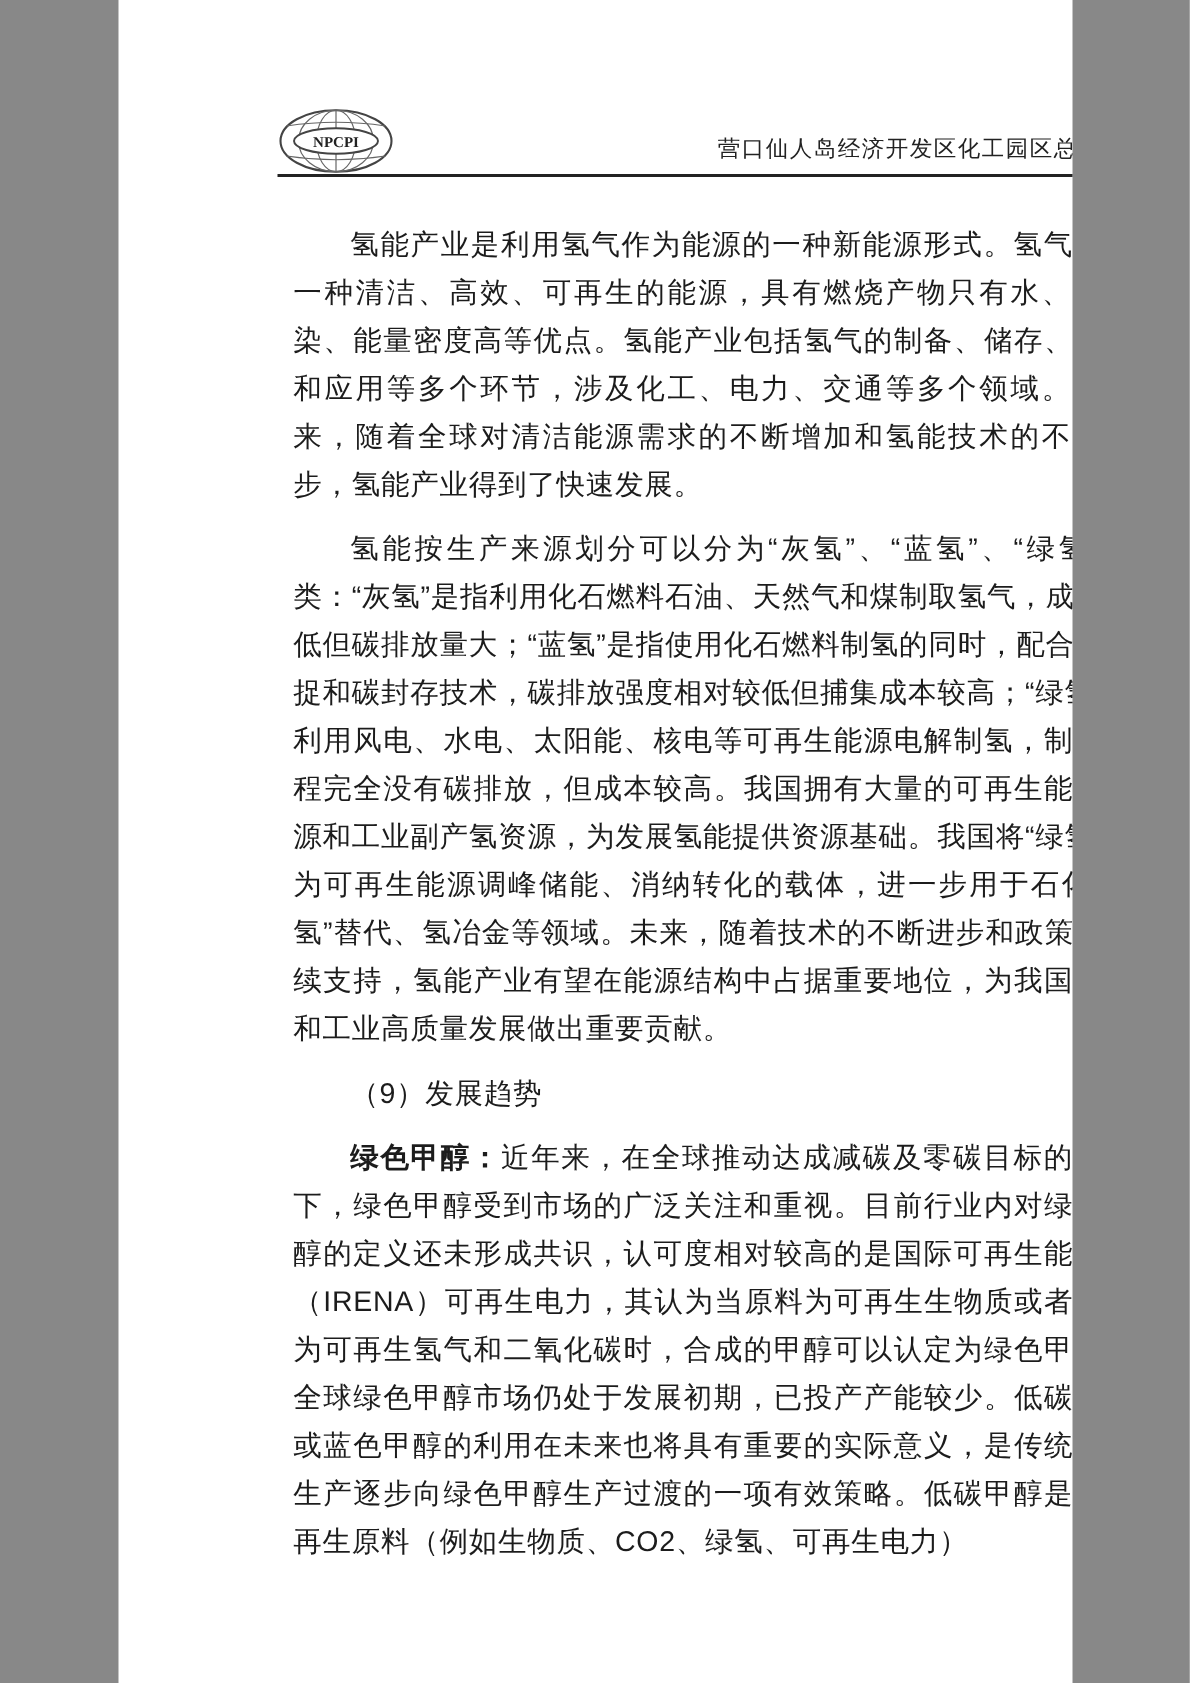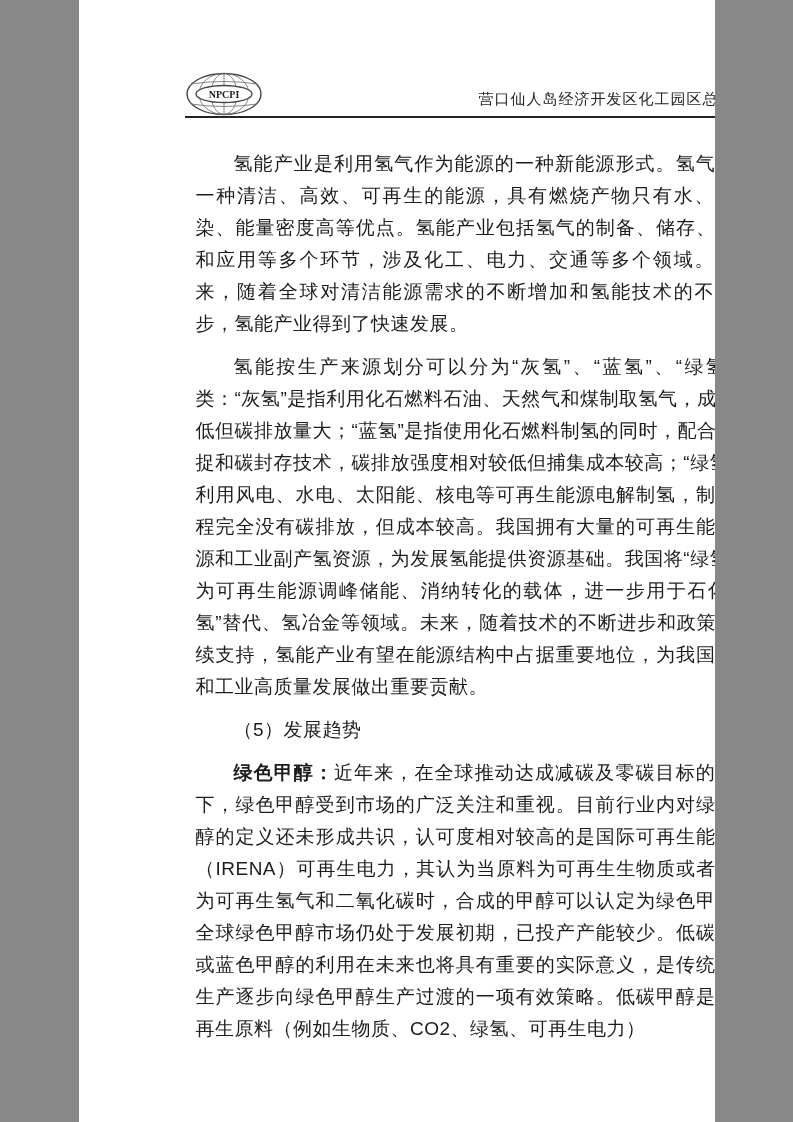--- a/index.html
+++ b/index.html
@@ -82,18 +82,18 @@
         <ellipse cx="39" cy="22" rx="28" ry="8.5" fill="#ffffff" stroke="#444" stroke-width="1.3"></ellipse>
         <text class="logo-text" x="39" y="26" text-anchor="middle" font-size="10" fill="#222">NPCPI</text>
       </svg>
     </div>
     <div class="header-title">营口仙人岛经济开发区化工园区总体规划</div>
   </header>
 
   <main class="doc-body">
     <p class="para">氢能产业是利用氢气作为能源的一种新能源形式。氢气作为一种清洁、高效、可再生的能源，具有燃烧产物只有水、无污染、能量密度高等优点。氢能产业包括氢气的制备、储存、运输和应用等多个环节，涉及化工、电力、交通等多个领域。近年来，随着全球对清洁能源需求的不断增加和氢能技术的不断进步，氢能产业得到了快速发展。</p>
     <p class="para">氢能按生产来源划分可以分为“灰氢”、“蓝氢”、“绿氢”三类：“灰氢”是指利用化石燃料石油、天然气和煤制取氢气，成本较低但碳排放量大；“蓝氢”是指使用化石燃料制氢的同时，配合碳捕捉和碳封存技术，碳排放强度相对较低但捕集成本较高；“绿氢”是利用风电、水电、太阳能、核电等可再生能源电解制氢，制氢过程完全没有碳排放，但成本较高。我国拥有大量的可再生能源资源和工业副产氢资源，为发展氢能提供资源基础。我国将“绿氢”作为可再生能源调峰储能、消纳转化的载体，进一步用于石化“灰氢”替代、氢冶金等领域。未来，随着技术的不断进步和政策的持续支持，氢能产业有望在能源结构中占据重要地位，为我国经济和工业高质量发展做出重要贡献。</p>
-    <p class="para">（5）发展趋势</p>
+    <p class="para">（9）发展趋势</p>
     <p class="para"><span class="lead-bold">绿色甲醇：</span><span>近年来，在全球推动达成减碳及零碳目标的背景下，绿色甲醇受到市场的广泛关注和重视。目前行业内对绿色甲醇的定义还未形成共识，认可度相对较高的是国际可再生能源署（IRENA）可再生电力，其认为当原料为可再生生物质或者原料为可再生氢气和二氧化碳时，合成的甲醇可以认定为绿色甲醇。全球绿色甲醇市场仍处于发展初期，已投产产能较少。低碳甲醇或蓝色甲醇的利用在未来也将具有重要的实际意义，是传统甲醇生产逐步向绿色甲醇生产过渡的一项有效策略。低碳甲醇是指可再生原料（例如生物质、CO2、绿氢、可再生电力）</span></p>
   </main>
 
 
 </div>
 
 </body></html>

